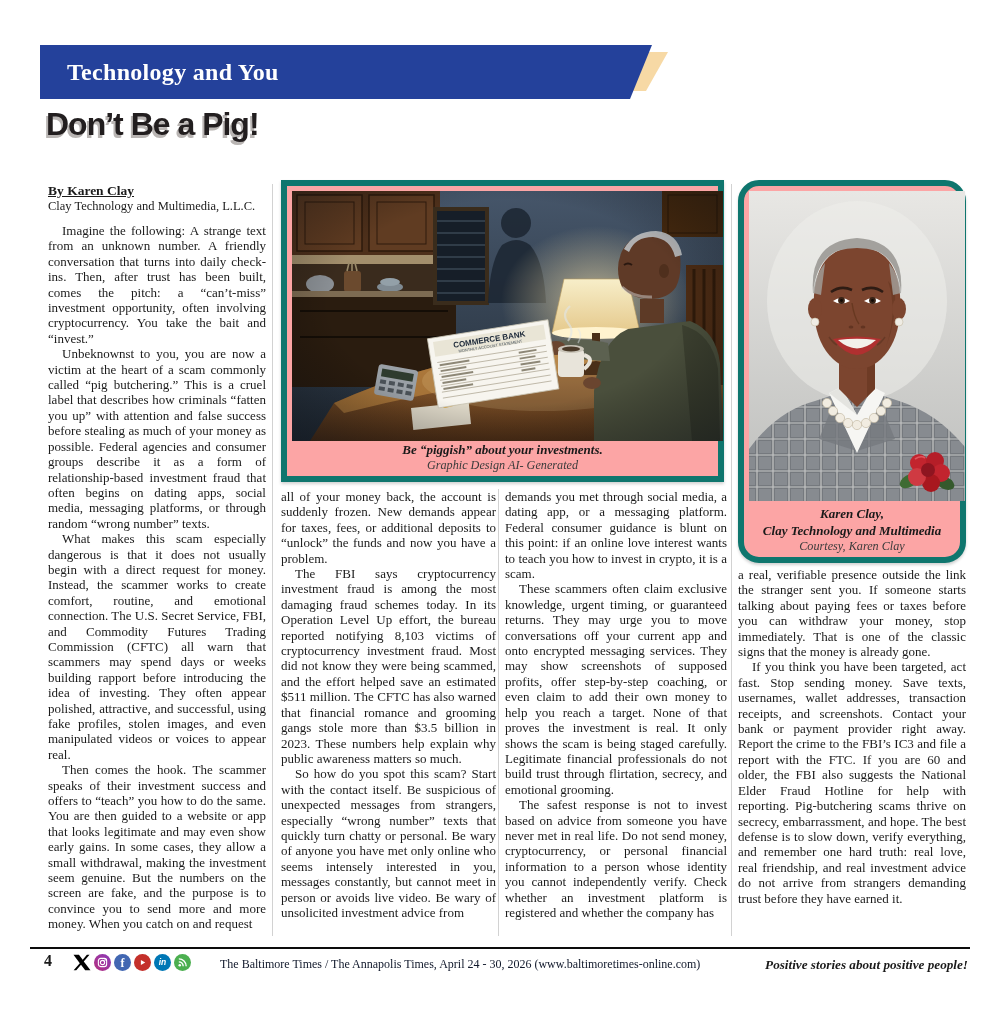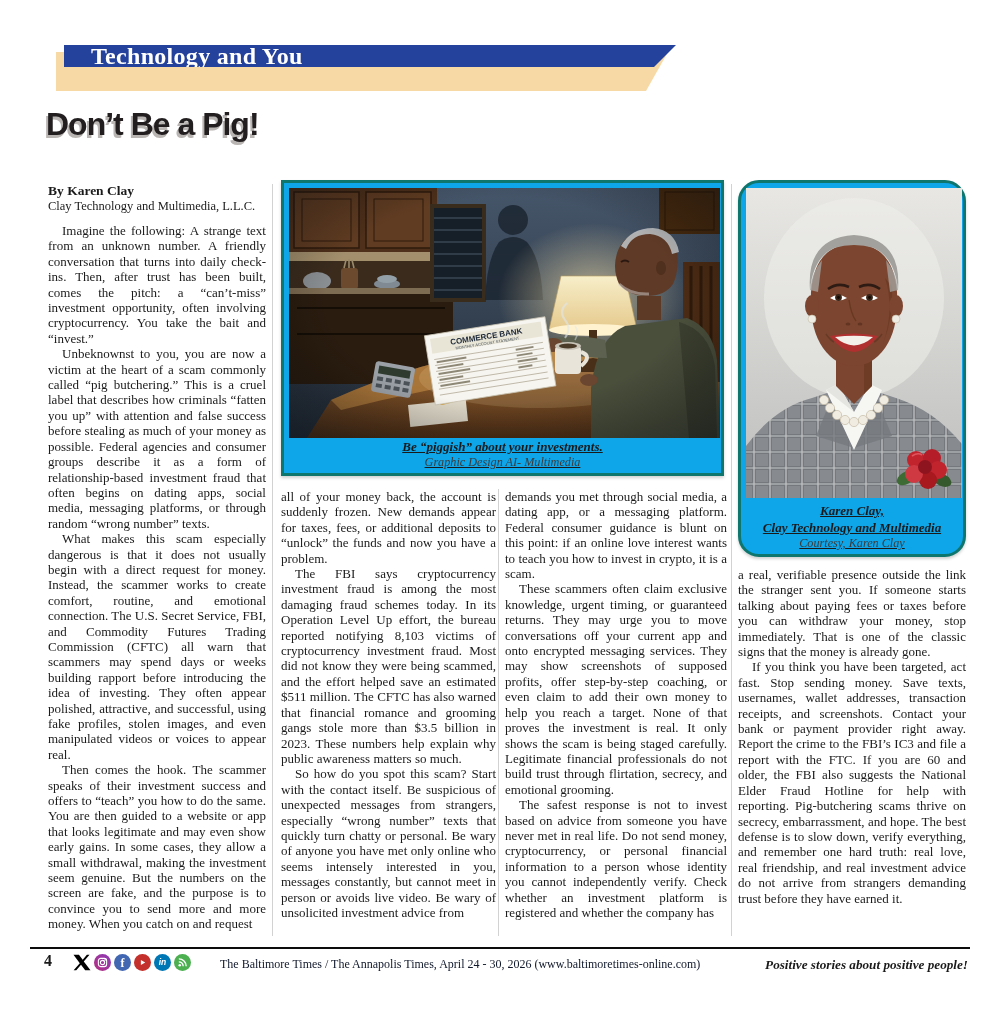--- a/index.html
+++ b/index.html
@@ -2,44 +2,44 @@
 <html><head>
 <meta charset="utf-8">
 <style>
   html,body{margin:0;padding:0;background:#fff;}
   .page{position:relative;width:1000px;height:1024px;background:#ffffff;overflow:hidden;
         font-family:"Liberation Serif",serif;color:#1a1a1a;}
 
   
   .banner-shadow{position:absolute;left:56px;top:52px;width:612px;height:39px;
     clip-path:polygon(0 0,100% 0,calc(100% - 22px) 100%,0 100%);}
-  .banner{position:absolute;left:64px;top:45px;width:612px;height:22px;
+  .banner{position:absolute;left:40px;top:45px;width:612px;height:54px;
     clip-path:polygon(0 0,100% 0,calc(100% - 22px) 100%,0 100%);
     display:flex;align-items:center;padding-left:27px;box-sizing:border-box;}
   .banner span{color:#fff;font-weight:bold;font-size:24px;letter-spacing:.3px;
     font-family:"Liberation Serif",serif;}
 
   
   .headline{position:absolute;left:46px;top:106px;margin:0;
     font-family:"Liberation Sans",sans-serif;font-weight:bold;font-size:32px;
     letter-spacing:-1px;color:#221e1f;text-shadow:-2px 3px 0 #b9b5b3;}
 
   
   .vrule{position:absolute;width:1px;background:#d2d2d2;}
 
   
   .col{position:absolute;font-size:13px;line-height:15.4px;text-align:justify;}
   .col p{margin:0;text-indent:14px;}
   .col p.noind{text-indent:0;}
-  .byline-a{font-weight:bold;font-size:13.5px;line-height:16px;}
+  .byline-a{font-weight:bold;font-size:13.5px;line-height:16px;text-decoration:underline;}
   .byline-o{font-size:12.5px;line-height:15px;margin-bottom:9px;}
 
   
-  .figure{position:absolute;background:#0ea5e9;border:3px solid #0f766e;
-    box-shadow:0 2px 3px rgba(0,0,0,.18);padding:5px 5px 3px 5px;box-sizing:border-box;text-decoration:underline;}
+  .figure{position:absolute;background:#fca5a5;border:6px solid #0f766e;
+    box-shadow:0 2px 3px rgba(0,0,0,.18);padding:5px 5px 3px 5px;box-sizing:border-box;}
   .figure svg{display:block;}
   .cap{text-align:center;}
   .cap-bold{font-size:13px;font-weight:bold;font-style:italic;line-height:17px;}
   .cap-credit{font-size:12.2px;font-style:italic;color:#3b3b3b;line-height:15px;}
 
   
   .footer-rule{position:absolute;left:30px;top:947px;width:940px;height:2px;background:#0c0c0c;}
   .page-num{position:absolute;left:44px;top:952px;font-weight:bold;font-size:16px;}
   .social{position:absolute;left:72px;top:954px;display:flex;align-items:center;gap:3px;}
   .sdot{width:17px;height:17px;border-radius:50%;display:flex;align-items:center;
@@ -209,21 +209,21 @@
         <rect x="228" y="165" width="18" height="2"></rect>
             <rect x="228" y="171" width="16" height="2"></rect>
             <rect x="228" y="177" width="20" height="2"></rect>
             <rect x="228" y="183" width="14" height="2"></rect>
           </g>
       </g>
       <rect width="431" height="250" fill="url(#vign)"></rect>
     </svg>
     <figcaption class="cap">
       <div class="cap-bold">Be “piggish” about your investments.</div>
-      <div class="cap-credit">Graphic Design AI- Multimedia</div>
+      <div class="cap-credit">Graphic Design AI- Generated</div>
     </figcaption>
   </figure>
 
   <figure class="figure" style="left:738px;top:180px;width:228px;margin:0;border-radius:21px;">
     <svg width="216" height="310" viewBox="0 0 216 310" preserveAspectRatio="none">
       <defs>
         <linearGradient id="pbg" x1="0" y1="0" x2="0" y2="1">
           <stop offset="0" stop-color="#e8e7e4"></stop>
             <stop offset="1" stop-color="#bdbebc"></stop>
         </linearGradient>

